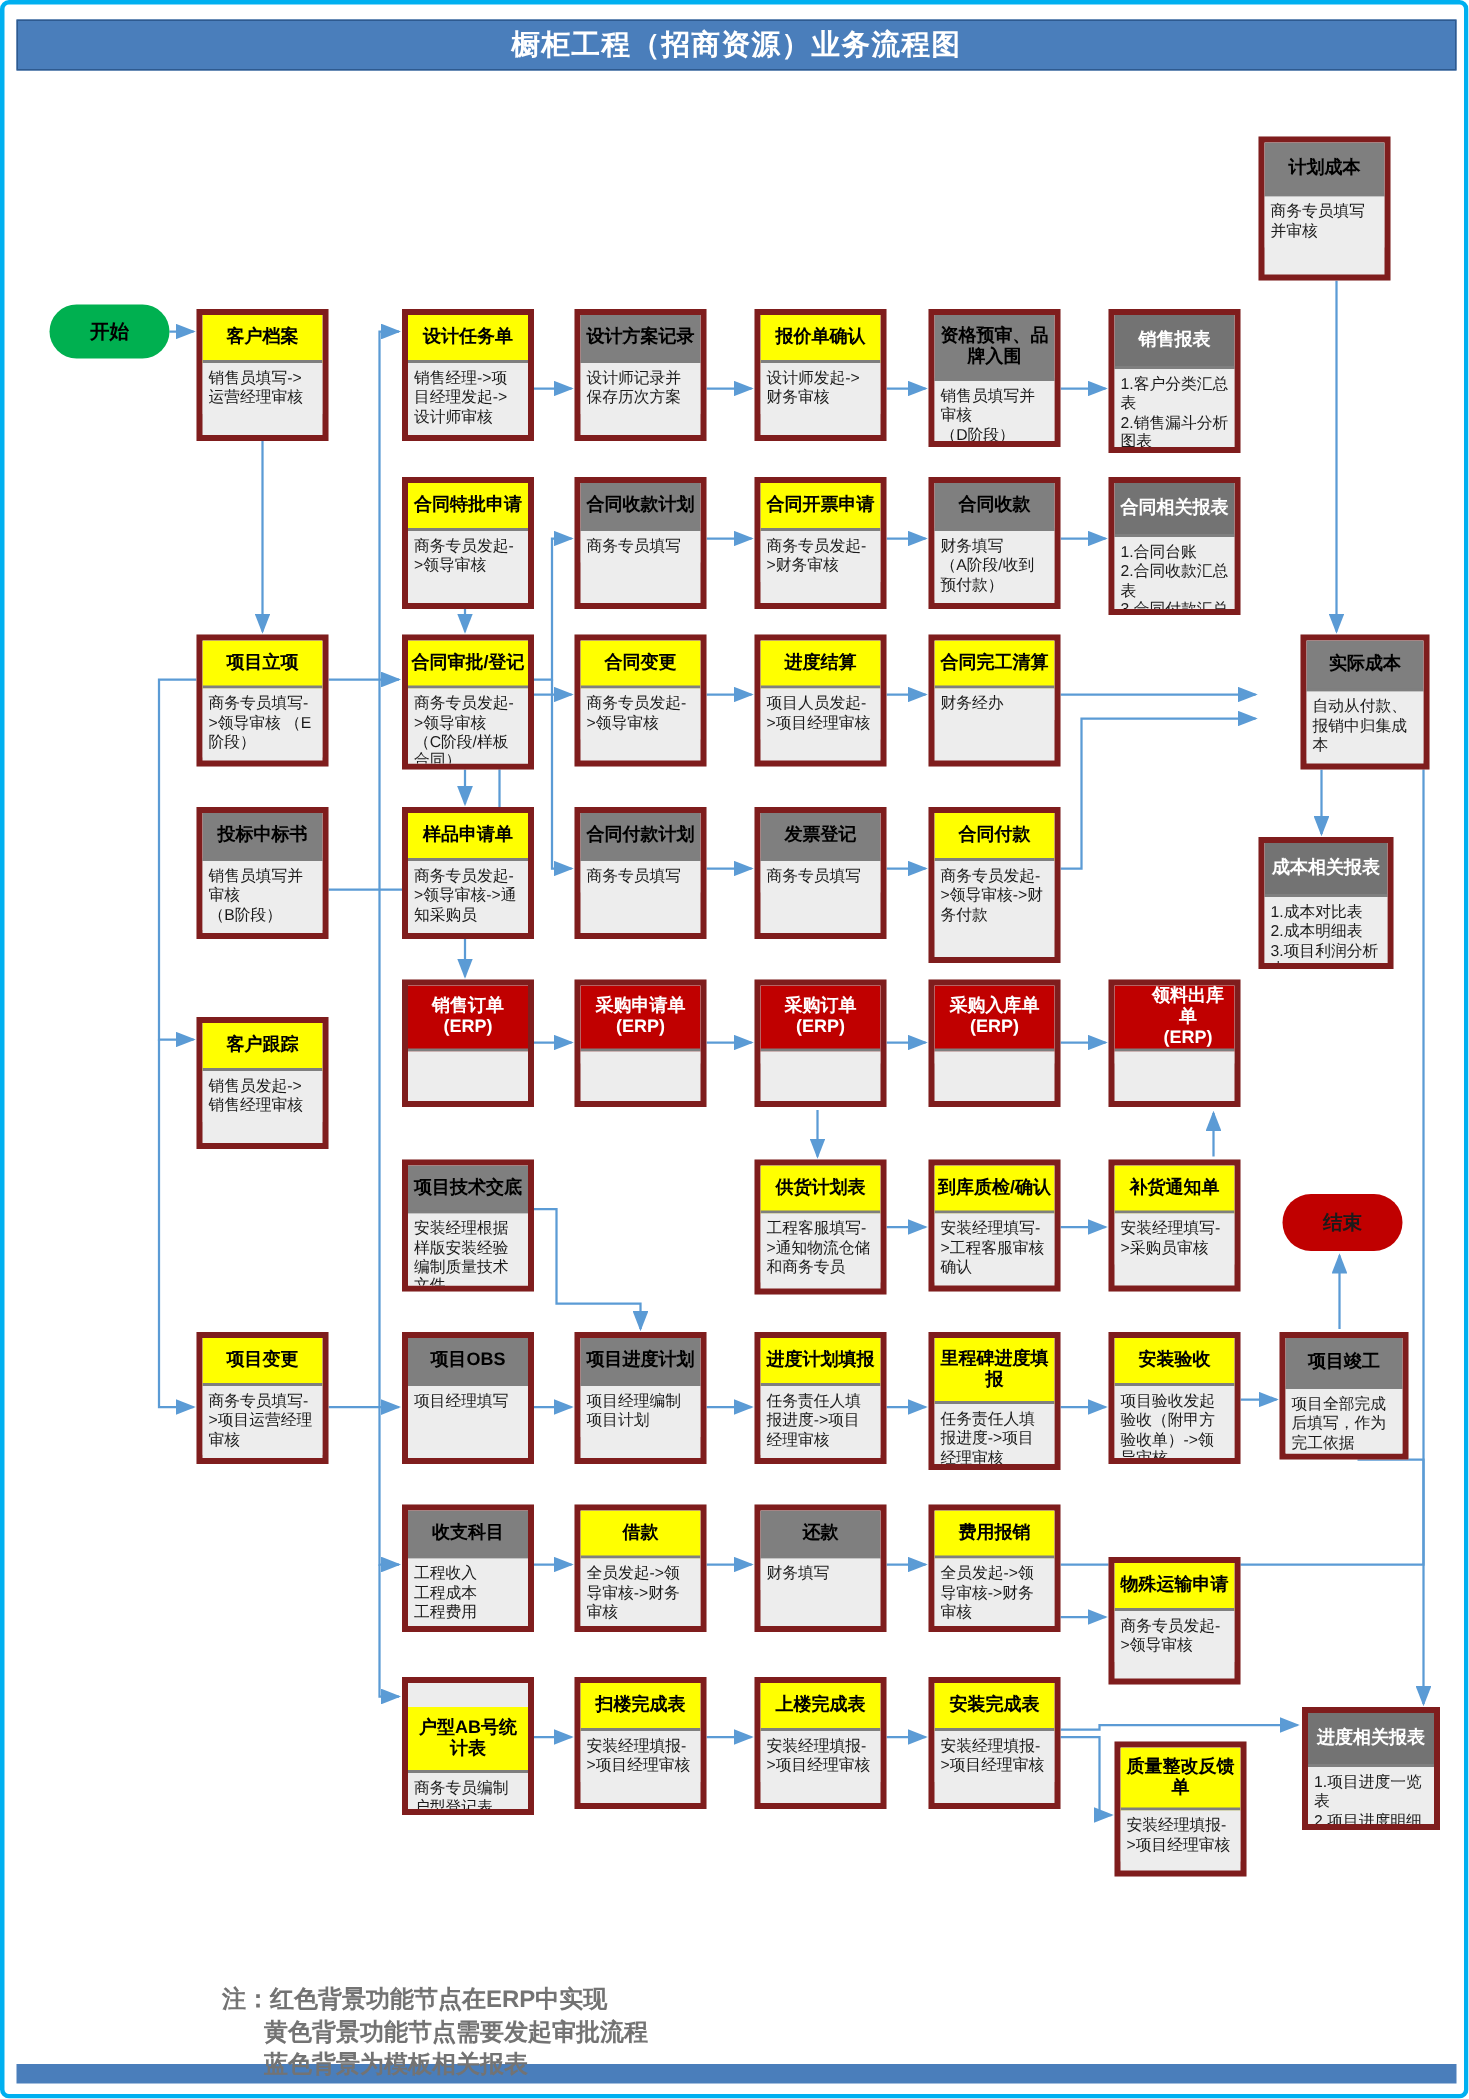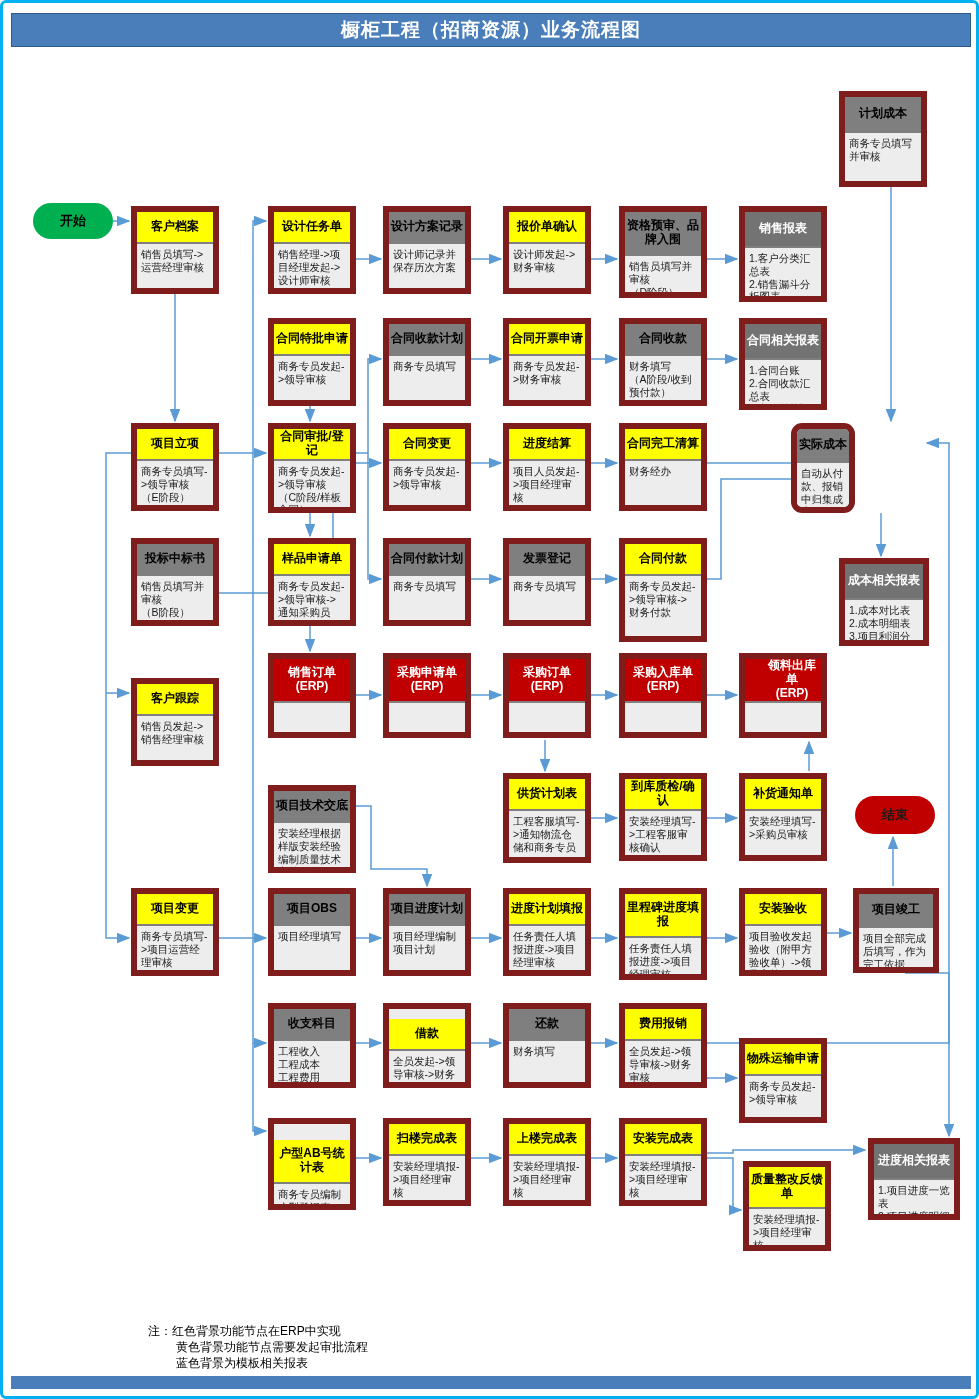--- a/index.html
+++ b/index.html
@@ -14,21 +14,21 @@
     color:#ffffff;font-size:19px;font-weight:bold;
     display:flex;align-items:center;justify-content:center;letter-spacing:1px;
   }
   .bottombar{
     position:absolute;left:8px;bottom:7px;width:960px;height:13px;background:#4A7EBB;
   }
   svg.edges{position:absolute;left:0;top:0;width:979px;height:1399px;z-index:1;}
   svg.edges polyline{fill:none;stroke:#5B9BD5;stroke-width:1.5;}
   #nodes{position:absolute;left:0;top:0;z-index:2;}
   .node{
-    position:absolute;box-sizing:border-box;border:6px solid #7f1d1d;background:#ededed;
+    position:absolute;box-sizing:border-box;border:4px solid #7f1d1d;background:#ededed;
     overflow:hidden;
   }
   .node .hd{
     box-sizing:border-box;border-bottom:2px solid #7F7F7F;
     display:flex;align-items:center;justify-content:center;text-align:center;
     font-size:12px;font-weight:bold;line-height:1.15;white-space:pre-line;padding:1px 2px;
   }
   .node .bd{
     box-sizing:border-box;padding:4px 4px;font-size:10.5px;line-height:1.22;
     color:#1a1a1a;white-space:pre-line;text-align:left;background:#ededed;
@@ -37,22 +37,22 @@
   .node.gray   .hd{background:#7F7F7F;color:#000;}
   .node.red    .hd{background:#C00000;color:#fff;}
   .node.blue   .hd{background:#737373;color:#fff;}
   .node.start,.node.end{
     border:none;border-radius:19px;display:flex;align-items:center;justify-content:center;
     font-size:13px;font-weight:bold;overflow:visible;
   }
   .node.start{background:#00B050;color:#000;}
   .node.end{background:#C00000;color:#1a1a1a;}
   .legend{
-    position:absolute;left:145px;top:1320px;z-index:2;color:#000000;
-    font-size:12px;line-height:1.35;
+    position:absolute;left:145px;top:1320px;z-index:2;color:#737373;
+    font-size:16px;line-height:1.35;font-weight:bold;
   }
   .legend .row{white-space:nowrap;}
   .legend .row.indent{padding-left:28px;}
 </style>
 </head>
 <body>
 
 <div class="page">
   <div class="titlebar">橱柜工程（招商资源）业务流程图</div>
 
@@ -191,21 +191,21 @@
         <div class="bd">商务专员发起-&gt;领导审核</div>
       </div>
       <div class="node yellow" style="left: 500px; top: 420px; width: 88px; height: 88px;">
         <div class="hd" style="height: 32px;">进度结算</div>
         <div class="bd">项目人员发起-&gt;项目经理审核</div>
       </div>
       <div class="node yellow" style="left: 616px; top: 420px; width: 88px; height: 88px;">
         <div class="hd" style="height: 32px;">合同完工清算</div>
         <div class="bd">财务经办</div>
       </div>
-      <div class="node gray" style="left: 788px; top: 420px; width: 64px; height: 90px; border-radius: 11px;">
+      <div class="node gray" style="left: 864px; top: 420px; width: 86px; height: 90px;">
         <div class="hd" style="height: 34px;">实际成本</div>
         <div class="bd">自动从付款、报销中归集成本</div>
       </div>
       <div class="node gray" style="left: 128px; top: 535px; width: 88px; height: 88px;">
         <div class="hd" style="height: 32px;">投标中标书</div>
         <div class="bd">销售员填写并审核
 （B阶段）</div>
       </div>
       <div class="node yellow" style="left: 265px; top: 535px; width: 88px; height: 88px;">
         <div class="hd" style="height: 32px;">样品申请单</div>
@@ -251,21 +251,21 @@
       </div>
       <div class="node red" style="left: 736px; top: 650px; width: 88px; height: 85px;">
         <div class="hd" style="height: 44px; padding-left: 20px;">领料出库单
 (ERP)</div>
         <div class="bd"></div>
       </div>
       <div class="node yellow" style="left: 128px; top: 675px; width: 88px; height: 88px;">
         <div class="hd" style="height: 32px;">客户跟踪</div>
         <div class="bd">销售员发起-&gt;销售经理审核</div>
       </div>
-      <div class="node gray" style="left: 265px; top: 770px; width: 88px; height: 88px; margin-top: 12px;">
+      <div class="node gray" style="left: 265px; top: 770px; width: 88px; height: 88px;">
         <div class="hd" style="height: 32px;">项目技术交底</div>
         <div class="bd">安装经理根据样版安装经验编制质量技术文件</div>
       </div>
       <div class="node yellow" style="left: 500px; top: 770px; width: 88px; height: 90px;">
         <div class="hd" style="height: 32px;">供货计划表</div>
         <div class="bd">工程客服填写-&gt;通知物流仓储和商务专员</div>
       </div>
       <div class="node yellow" style="left: 616px; top: 770px; width: 88px; height: 88px;">
         <div class="hd" style="height: 32px;">到库质检/确认</div>
         <div class="bd">安装经理填写-&gt;工程客服审核确认</div>
@@ -303,21 +303,21 @@
         <div class="hd" style="height: 34px;">项目竣工</div>
         <div class="bd">项目全部完成后填写，作为完工依据</div>
       </div>
       <div class="node gray" style="left: 265px; top: 1000px; width: 88px; height: 85px;">
         <div class="hd" style="height: 32px;">收支科目</div>
         <div class="bd">工程收入
 工程成本
 工程费用</div>
       </div>
       <div class="node yellow" style="left: 380px; top: 1000px; width: 88px; height: 85px;">
-        <div class="hd" style="height: 32px; margin-top: 10px;">借款</div>
+        <div class="hd" style="height: 32px;">借款</div>
         <div class="bd">全员发起-&gt;领导审核-&gt;财务审核</div>
       </div>
       <div class="node gray" style="left: 500px; top: 1000px; width: 88px; height: 85px;">
         <div class="hd" style="height: 32px;">还款</div>
         <div class="bd">财务填写</div>
       </div>
       <div class="node yellow" style="left: 616px; top: 1000px; width: 88px; height: 85px;">
         <div class="hd" style="height: 32px;">费用报销</div>
         <div class="bd">全员发起-&gt;领导审核-&gt;财务审核</div>
       </div>

